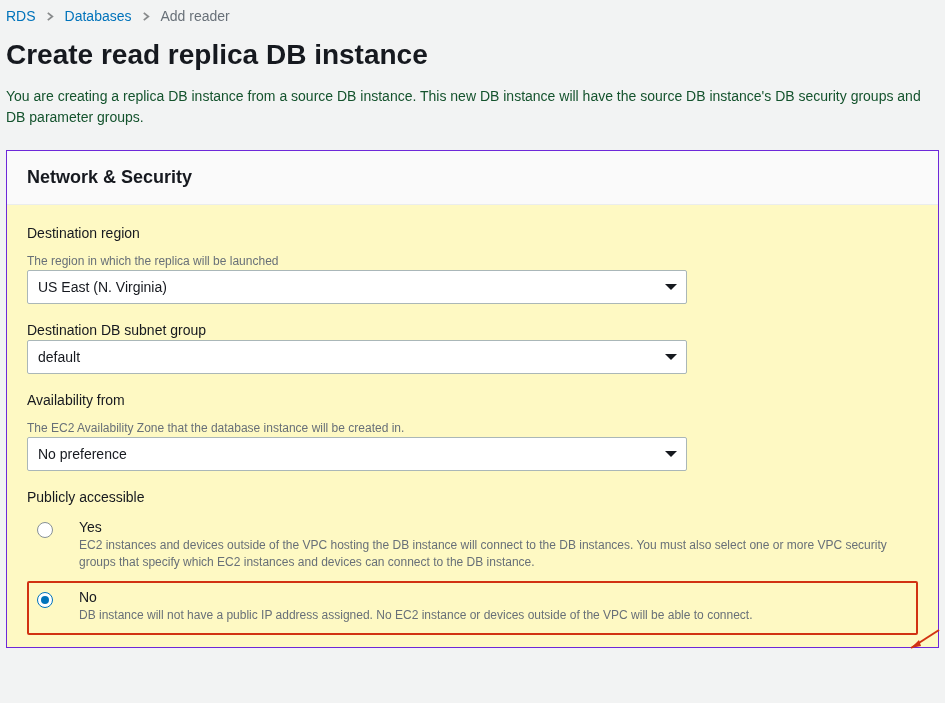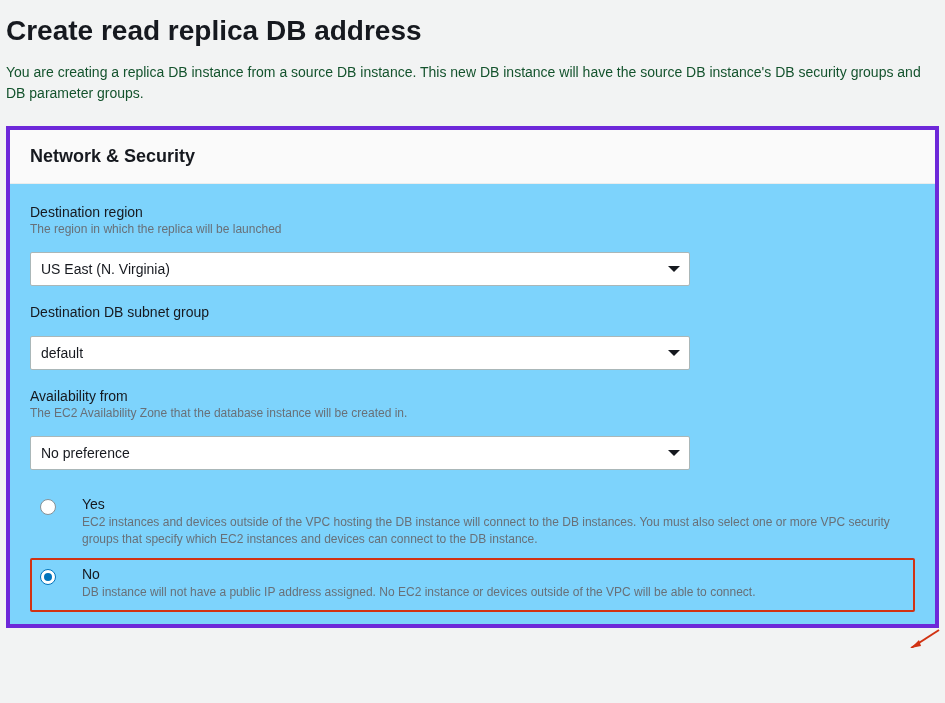--- a/index.html
+++ b/index.html
@@ -27,37 +27,37 @@
       padding: 8px 0 14px 0;
       color: #16191f;
     }
     p.page-desc {
       color: #14532d; font-size: 14px; line-height: 1.5;
       max-width: 920px;
       padding-bottom: 22px;
     }
 
     
-    .panel { background: #7dd3fc; border: 4px solid #6d28d9; }
+    .panel { background: #fef9c3; border: 1px solid #6d28d9; }
     .panel-head {
       padding: 16px 20px;
       border-bottom: 1px solid #eaeded;
       background: #fafafa;
     }
     .panel-head h2 { font-size: 18px; font-weight: 700; }
     .panel-body { padding: 20px 20px 4px 20px; }
 
     
     .field { margin-bottom: 18px; }
     .field-label { font-size: 14px; color: #16191f; font-weight: 400; }
-    .field-hint { font-size: 12px; color: #687078; margin-top: 2px; }
+    .field-hint { font-size: 12px; color: #687078; margin-top: 13px; }
 
     
     .select {
-      margin-top: 16px;
+      margin-top: 2px;
       position: relative;
       width: 660px;
       height: 34px;
       border: 1px solid #aab7b8;
       border-radius: 2px;
       background: #fff;
       display: flex; align-items: center;
       padding: 0 36px 0 10px;
       cursor: pointer;
       font-size: 14px;
@@ -96,22 +96,33 @@
     .annot-arrow { position: absolute; }
     .annot-arrow svg { display:block; }
     .annot-arrow path { stroke:#d13212; stroke-width:2; fill:none; }
     .annot-arrow polygon { fill:#d13212; }
   </style>
 </head>
 <body>
 
 <div class="wrap" style="position:relative;">
 
+  <div class="breadcrumbs">
+    <a href="#">RDS</a>
+    <span class="sep"><svg viewBox="0 0 10 10">
+          <path d="M2 1 L7 5 L2 9"></path>
+        </svg></span>
+    <a href="#">Databases</a>
+    <span class="sep"><svg viewBox="0 0 10 10">
+          <path d="M2 1 L7 5 L2 9"></path>
+        </svg></span>
+    <span class="current">Add reader</span>
+  </div>
 
-  <h1 class="page-title">Create read replica DB address</h1>
+  <h1 class="page-title">Create read replica DB instance</h1>
   <p class="page-desc">You are creating a replica DB instance from a source DB instance. This new DB instance will have the source DB instance's DB security groups and DB parameter groups.</p>
 
   <div class="panel">
     <div class="panel-head">
       <h2>Network &amp; Security</h2>
     </div>
     <div class="panel-body">
 
       <div class="field">
         <div class="field-label">Destination region</div>
@@ -145,20 +156,21 @@
           <span>No preference</span>
           <span class="caret">
               <svg viewBox="0 0 14 14">
                 <path d="M1 4 L7 10 L13 4 Z"></path>
               </svg>
             </span>
         </div>
       </div>
 
       <div class="field" style="margin-bottom:8px;">
+        <div class="field-label" style="margin-bottom:6px;">Publicly accessible</div>
 
         <div class="radio-option">
           <div class="radio-outer"></div>
           <div class="opt-body">
             <div class="opt-label">Yes</div>
             <div class="opt-desc">EC2 instances and devices outside of the VPC hosting the DB instance will connect to the DB instances. You must also select one or more VPC security groups that specify which EC2 instances and devices can connect to the DB instance.</div>
           </div>
         </div>
 
         <div class="radio-option highlight">

